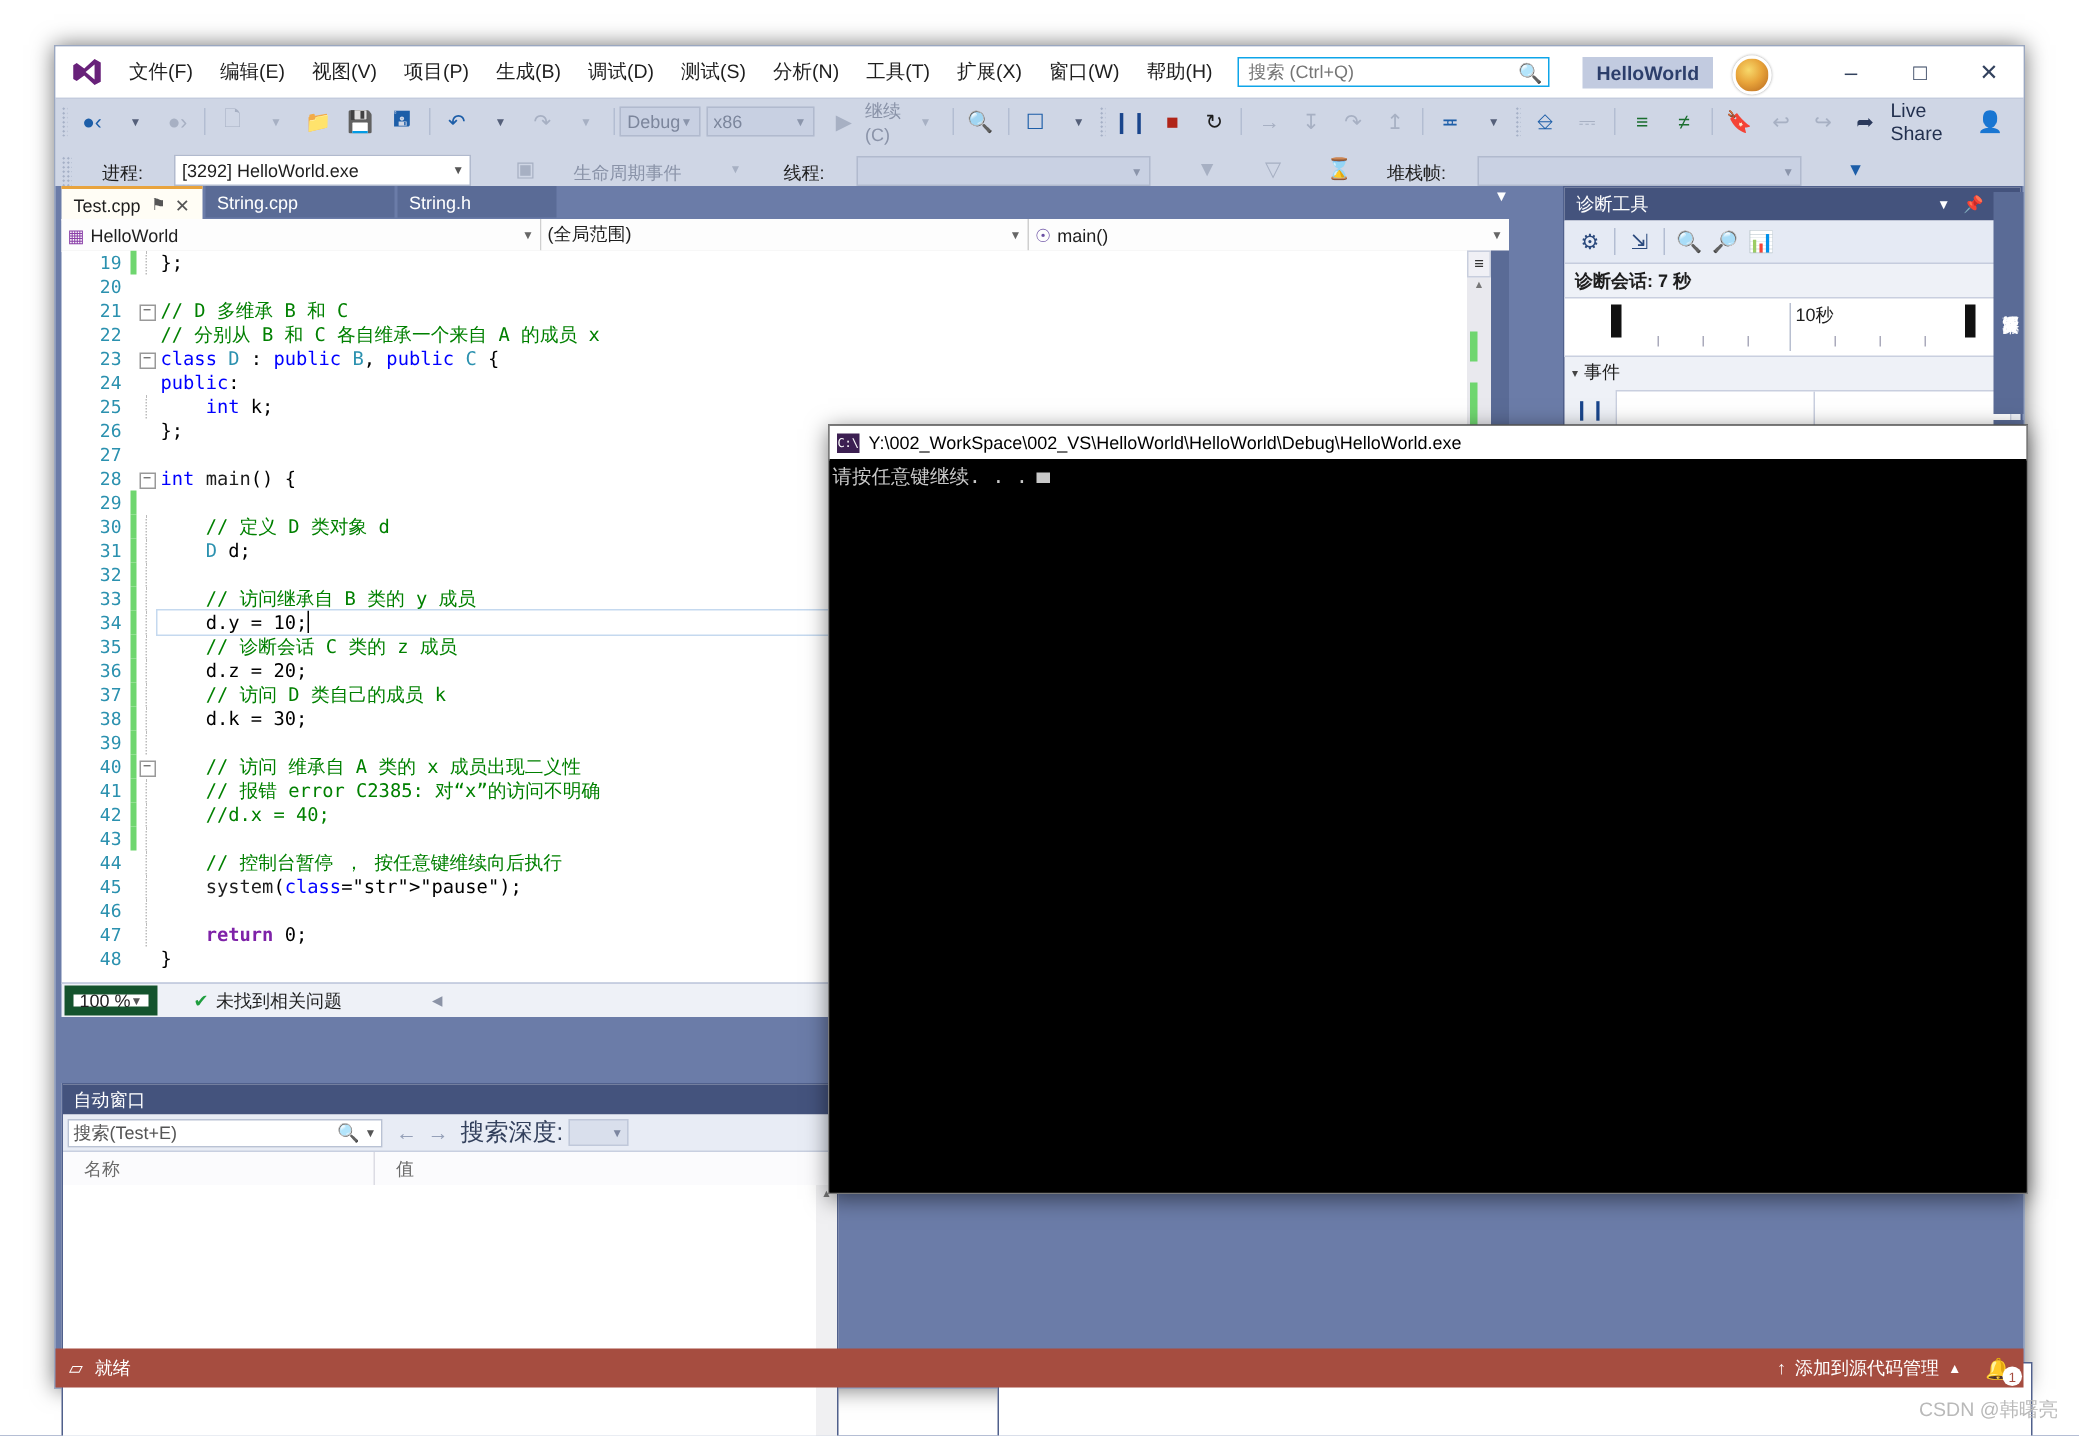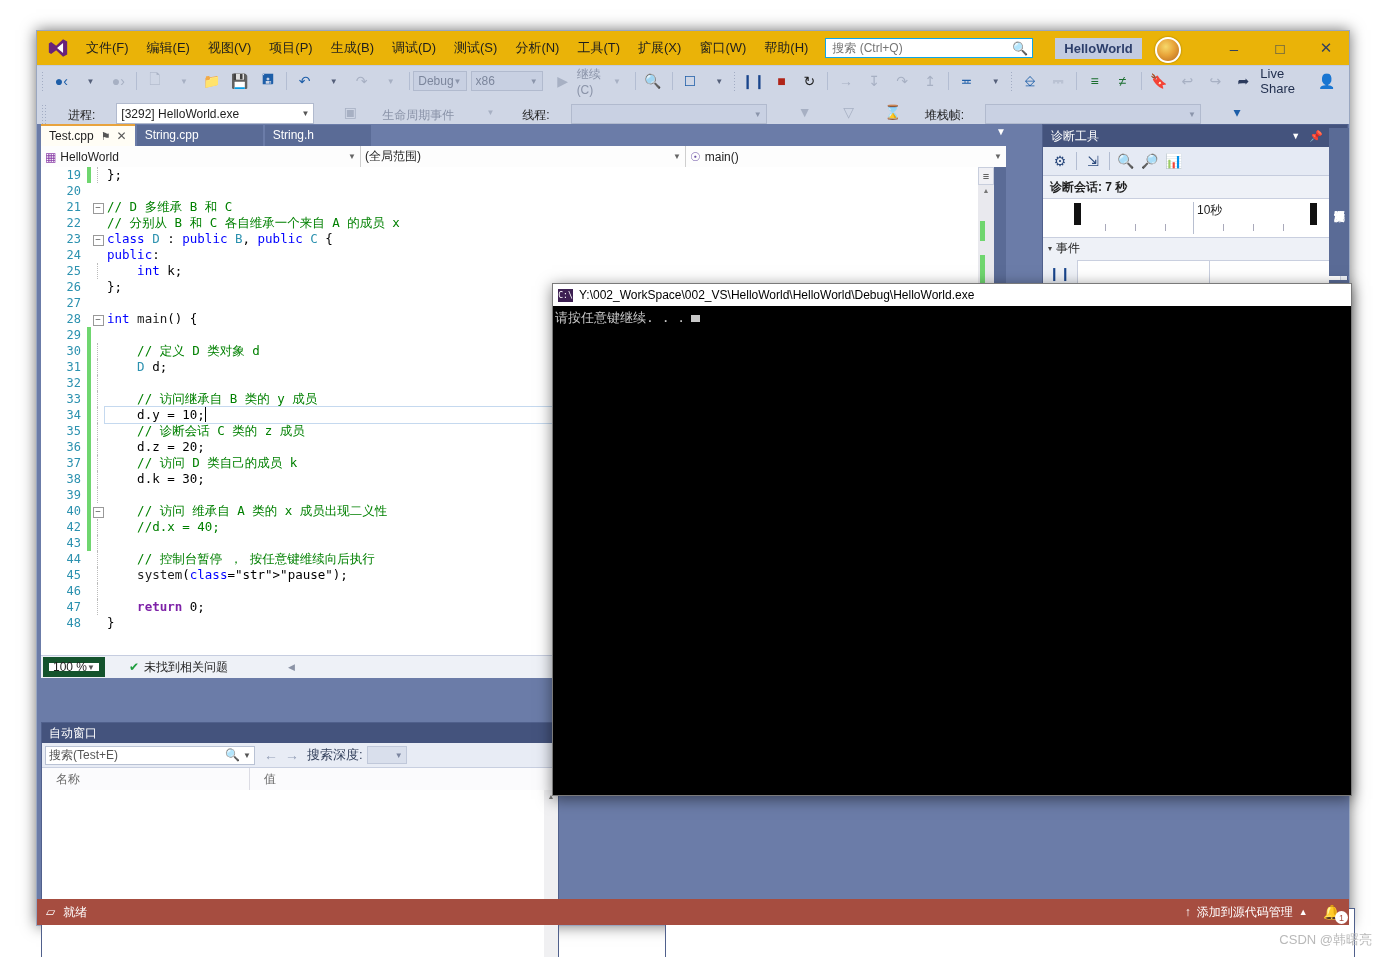--- a/index.html
+++ b/index.html
@@ -14,21 +14,21 @@
   
   #vs-window{
     position:absolute;left:36px;top:30px;width:1314px;height:896px;
     background:#cfd6e5;
     border:1px solid #9aa7c0;
     box-shadow:0 0 14px rgba(0,0,0,.55);
     box-sizing:border-box;
   }
   
   #titlebar{
-    position:relative;height:34px;background:#eab308;
+    position:relative;height:34px;background:#ffffff;
     display:flex;align-items:center;
   }
   #vs-logo{
     width:26px;height:26px;margin-left:8px;margin-right:6px;
     display:flex;align-items:center;justify-content:center;
   }
   .menu-item{
     padding:5px 9px;color:#1e1e1e;font-size:13px;white-space:nowrap;cursor:default;
   }
   #search-box{
@@ -81,21 +81,21 @@
   .t2label.dis{color:#8a93a8;}
   .wcombo{
     height:21px;background:#ffffff;border:1px solid #b1bace;color:#1e1e1e;
     display:flex;align-items:center;padding:0 4px;font-size:12px;box-sizing:border-box;
   }
   
   #body-area{
     position:absolute;left:0;top:93px;right:0;bottom:0;background:#6b7ca8;
   }
   .doctabs{
-    position:absolute;left:4px;top:40px;height:22px;display:flex;align-items:center;
+    position:absolute;left:4px;top:40px;height:22px;display:flex;align-items:flex-start;
   }
   .dtab{
     height:21px;display:flex;align-items:center;padding:0 8px;font-size:12px;
     color:#ffffff;background:#5a6b96;margin-right:2px;cursor:default;
   }
   .dtab.active{background:#fffdf5;color:#1e1e1e;border-top:2px solid #e8a33d;height:21px;}
   .dtab .pin{margin-left:7px;font-size:11px;color:#555;}
   .dtab .cls{margin-left:6px;font-size:12px;color:#555;}
   #nav-row{
     position:absolute;left:4px;top:61px;width:965px;height:21px;display:flex;
@@ -409,20 +409,21 @@
         <div class="cline"><span class="lnum">31</span><span class="chbar mod"></span><span class="gutter"><span style="display:inline-block;width:1px;height:16px;border-left:1px dotted #bbb;"></span></span><span class="ctext">    <span class="ty">D</span> d;</span></div>
         <div class="cline"><span class="lnum">32</span><span class="chbar mod"></span><span class="gutter"><span style="display:inline-block;width:1px;height:16px;border-left:1px dotted #bbb;"></span></span><span class="ctext"></span></div>
         <div class="cline"><span class="lnum">33</span><span class="chbar mod"></span><span class="gutter"><span style="display:inline-block;width:1px;height:16px;border-left:1px dotted #bbb;"></span></span><span class="ctext"><span class="cm">    // 访问继承自 B 类的 y 成员</span></span></div>
         <div class="cline"><span class="lnum">34</span><span class="chbar mod"></span><span class="gutter"><span style="display:inline-block;width:1px;height:16px;border-left:1px dotted #bbb;"></span></span><span class="ctext boxline">    d.y = 10;<span style="border-left:1px solid #000;">&nbsp;</span></span></div>
         <div class="cline"><span class="lnum">35</span><span class="chbar mod"></span><span class="gutter"><span style="display:inline-block;width:1px;height:16px;border-left:1px dotted #bbb;"></span></span><span class="ctext"><span class="cm">    // 诊断会话 C 类的 z 成员</span></span></div>
         <div class="cline"><span class="lnum">36</span><span class="chbar mod"></span><span class="gutter"><span style="display:inline-block;width:1px;height:16px;border-left:1px dotted #bbb;"></span></span><span class="ctext">    d.z = 20;</span></div>
         <div class="cline"><span class="lnum">37</span><span class="chbar mod"></span><span class="gutter"><span style="display:inline-block;width:1px;height:16px;border-left:1px dotted #bbb;"></span></span><span class="ctext"><span class="cm">    // 访问 D 类自己的成员 k</span></span></div>
         <div class="cline"><span class="lnum">38</span><span class="chbar mod"></span><span class="gutter"><span style="display:inline-block;width:1px;height:16px;border-left:1px dotted #bbb;"></span></span><span class="ctext">    d.k = 30;</span></div>
         <div class="cline"><span class="lnum">39</span><span class="chbar mod"></span><span class="gutter"><span style="display:inline-block;width:1px;height:16px;border-left:1px dotted #bbb;"></span></span><span class="ctext"></span></div>
         <div class="cline"><span class="lnum">40</span><span class="chbar mod"></span><span class="gutter"><span style="display:inline-block;width:9px;height:9px;border:1px solid #999;line-height:7px;font-size:9px;color:#555;">−</span></span><span class="ctext"><span class="cm">    // 访问 维承自 A 类的 x 成员出现二义性</span></span></div>
+        <div class="cline"><span class="lnum">41</span><span class="chbar mod"></span><span class="gutter"><span style="display:inline-block;width:1px;height:16px;border-left:1px dotted #bbb;"></span></span><span class="ctext"><span class="cm">    // 报错 error C2385: 对“x”的访问不明确</span></span></div>
         <div class="cline"><span class="lnum">42</span><span class="chbar mod"></span><span class="gutter"><span style="display:inline-block;width:1px;height:16px;border-left:1px dotted #bbb;"></span></span><span class="ctext"><span class="cm">    //d.x = 40;</span></span></div>
         <div class="cline"><span class="lnum">43</span><span class="chbar mod"></span><span class="gutter"><span style="display:inline-block;width:1px;height:16px;border-left:1px dotted #bbb;"></span></span><span class="ctext"></span></div>
         <div class="cline"><span class="lnum">44</span><span class="chbar"></span><span class="gutter"><span style="display:inline-block;width:1px;height:16px;border-left:1px dotted #bbb;"></span></span><span class="ctext"><span class="cm">    // 控制台暂停 ， 按任意键维续向后执行</span></span></div>
         <div class="cline"><span class="lnum">45</span><span class="chbar"></span><span class="gutter"><span style="display:inline-block;width:1px;height:16px;border-left:1px dotted #bbb;"></span></span><span class="ctext">    <span style="color:#1e1e1e;">system</span>(<span <span="" class="kw">class</span>="str"&gt;"pause");</span></div>
         <div class="cline"><span class="lnum">46</span><span class="chbar"></span><span class="gutter"><span style="display:inline-block;width:1px;height:16px;border-left:1px dotted #bbb;"></span></span><span class="ctext"></span></div>
         <div class="cline"><span class="lnum">47</span><span class="chbar"></span><span class="gutter"><span style="display:inline-block;width:1px;height:16px;border-left:1px dotted #bbb;"></span></span><span class="ctext">    <span class="pp">return</span> 0;</span></div>
         <div class="cline"><span class="lnum">48</span><span class="chbar"></span><span class="gutter"><span style="display:inline-block;width:1px;height:16px;"></span></span><span class="ctext">}</span></div>
       </div>
 
     <div id="edge-scroll" style="left:941px;top:43px;height:488px;">
@@ -450,21 +451,21 @@
     <div id="autowin">
       <div id="autowin-title">自动窗口</div>
       <div id="autowin-search">
         <div id="aw-input">
           <span style="flex:1;">搜索(Test+E)</span>
           <span style="color:#222;font-size:12px;">🔍</span>
           <span style="font-size:8px;color:#555;margin-left:3px;">▼</span>
         </div>
         <span style="margin-left:9px;color:#95a0b8;font-size:14px;">←</span>
         <span style="margin-left:7px;color:#95a0b8;font-size:14px;">→</span>
-        <span style="margin-left:8px;font-size:13px;color:#33405c;">搜索深度:</span>
+        <span style="margin-left:8px;font-size:16px;color:#33405c;">搜索深度:</span>
         <div id="aw-depth" style="margin-left:4px;">
           <span style="font-size:8px;color:#7c86a0;">▼</span>
         </div>
       </div>
       <div id="aw-cols">
         <div class="awcol" style="width:208px;">名称</div>
         <div class="awcol" style="width:292px;border-right:0;">值</div>
       </div>
       <div id="aw-grid"></div>
       <div id="aw-vsb">

